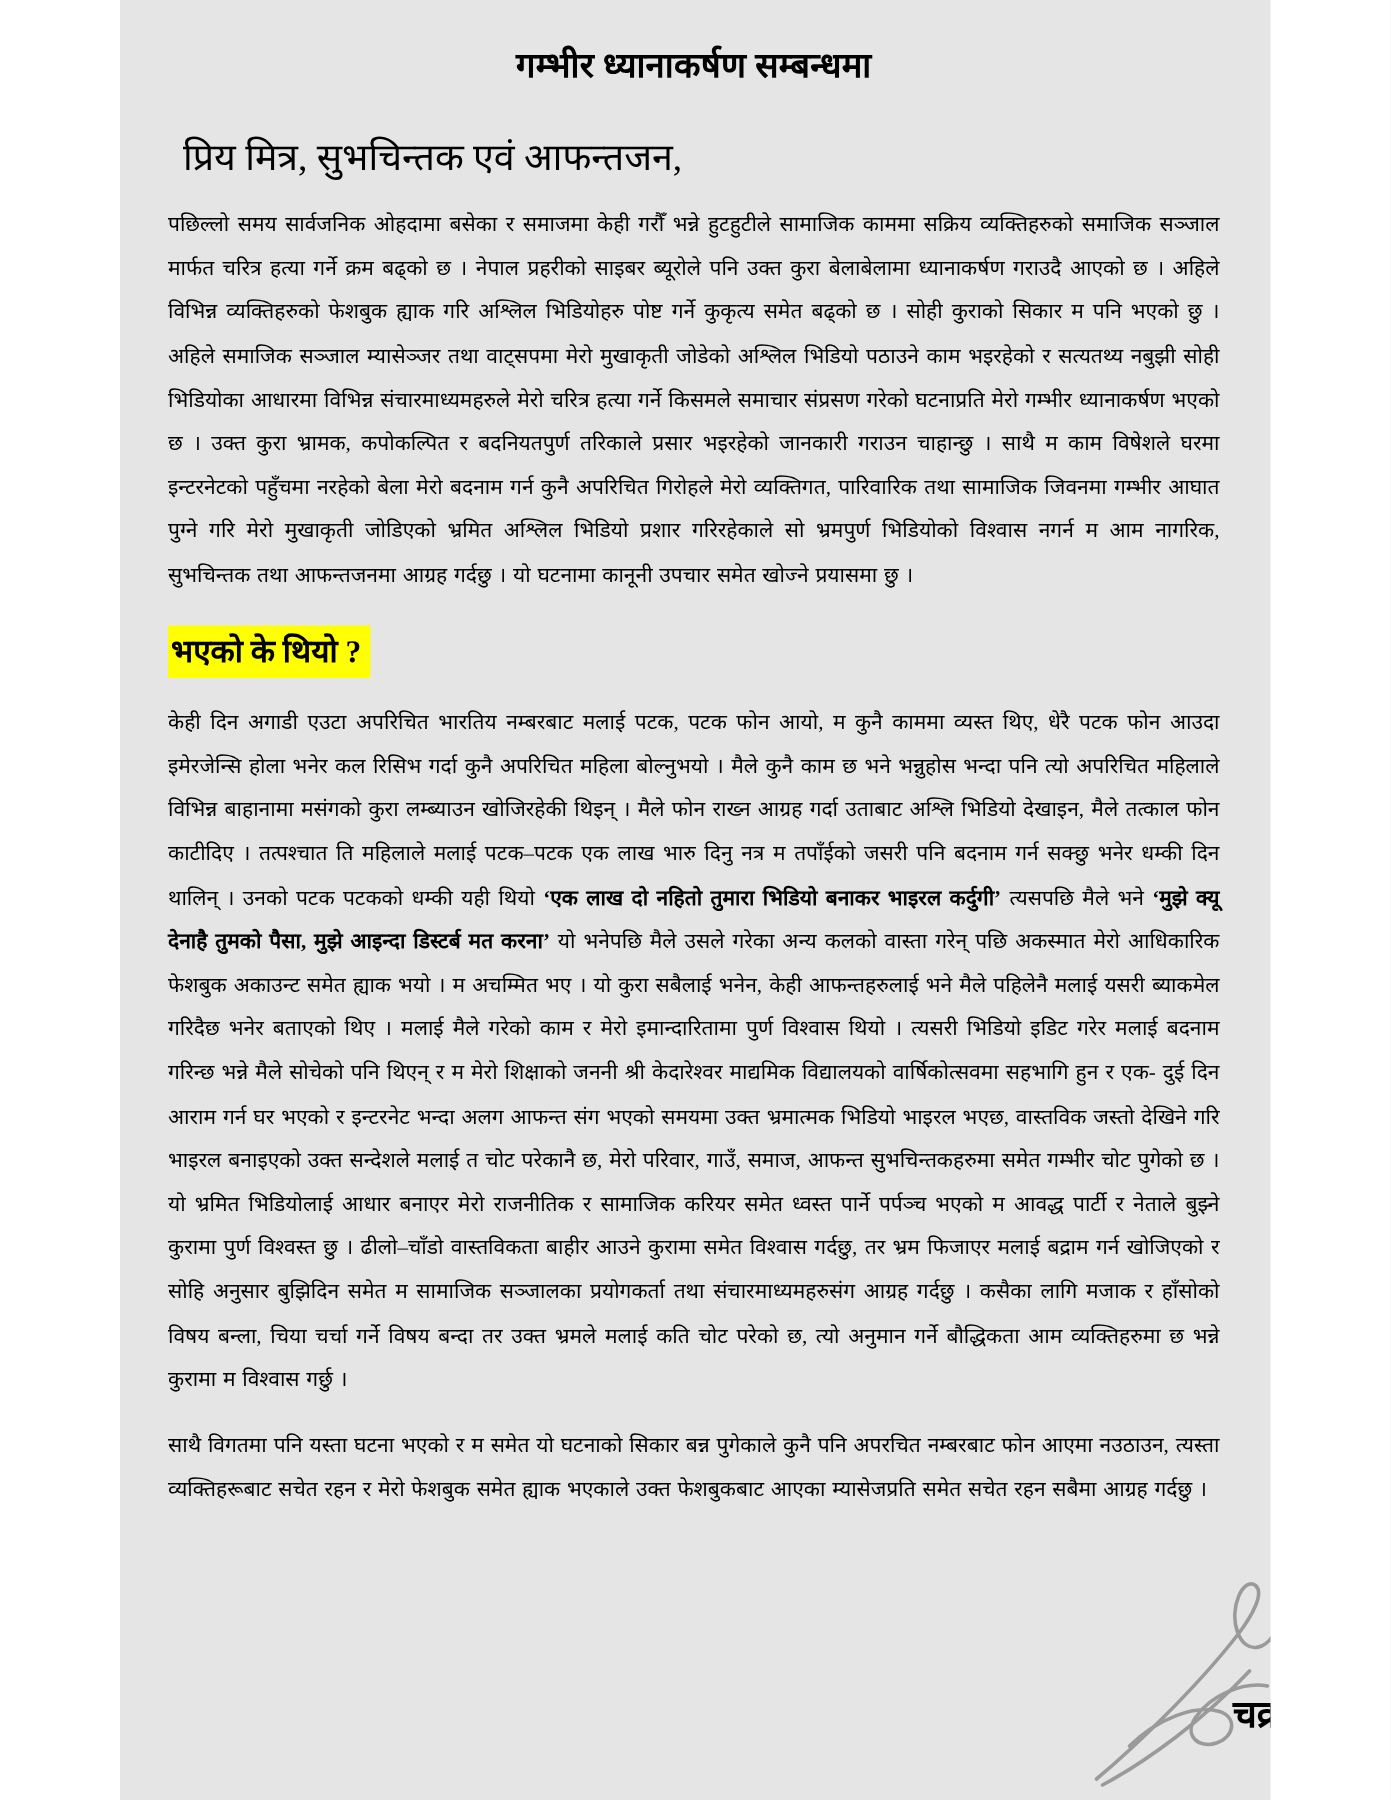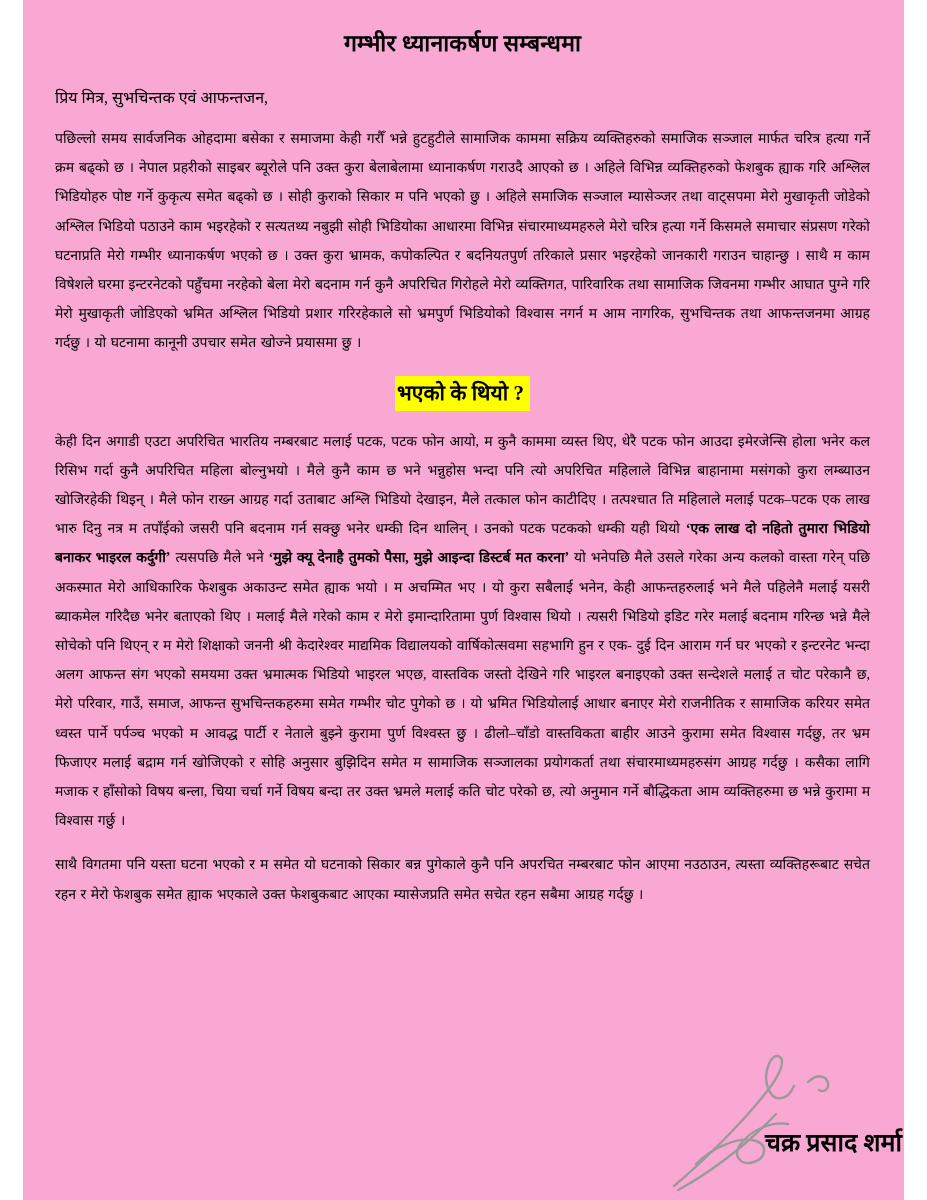--- a/index.html
+++ b/index.html
@@ -2,52 +2,52 @@
 <html><head>
   <meta charset="utf-8">
   <style>
     * { margin: 0; padding: 0; box-sizing: border-box; }
     html, body {
       background: #ffffff;
       font-family: "Liberation Serif", "DejaVu Sans", sans-serif;
     }
     .page {
       position: relative;
-      width: 881px;
+      width: 767px;
       height: 1200px;
       margin: 0 auto;
-      background: #f9a8d4;
+      background: #e5e5e5;
       color: #000000;
       padding: 26px 34px 0 32px;
       overflow: hidden;
     }
     .title {
       text-align: center;
       font-size: 23px;
       font-weight: bold;
       margin-bottom: 28px;
       letter-spacing: 0.2px;
     }
     .salutation {
-      font-size: 16px;
+      font-size: 25px;
       margin-bottom: 16px;
+      margin-left: 10px;
     }
     .body-text {
       font-size: 14px;
       line-height: 29.2px;
       text-align: justify;
       margin-bottom: 15px;
       word-spacing: 1px;
     }
     .section-heading {
       margin: 18px 0 16px 0;
       font-size: 21px;
       font-weight: bold;
       line-height: 30px;
-      text-align: center;
     }
     .highlight {
       background: #ffff00;
       padding: 2px 6px 3px 2px;
       display: inline-block;
     }
     .bold { font-weight: bold; }
     .signature-svg {
       position: absolute;
       left: 645px;

